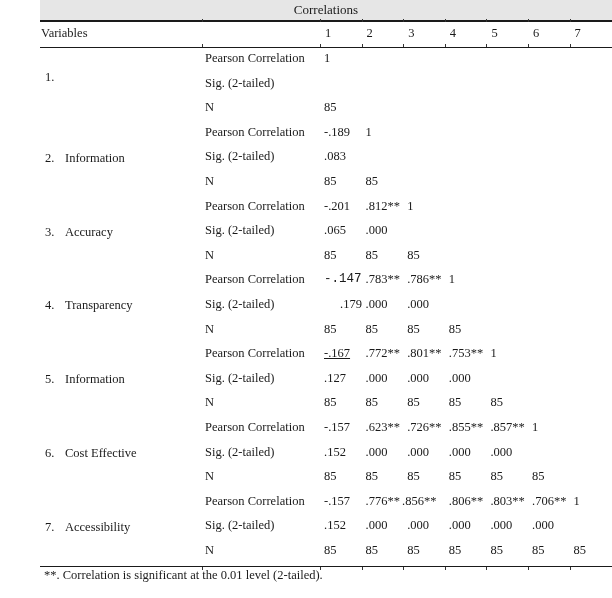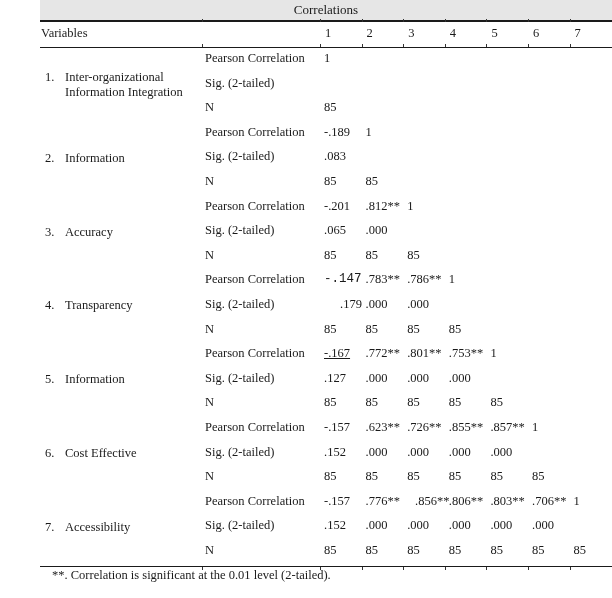--- a/index.html
+++ b/index.html
@@ -33,21 +33,21 @@
     display: flex; line-height: 15px;
   }
   .var-num { width: 20px; flex: none; }
   .stat-row { position: absolute; left: 164px; height: 24.6px; width: 408px; }
   .stat-label { position: absolute; left: 1px; top: 3px; white-space: nowrap; }
   .cell { position: absolute; top: 3px; white-space: nowrap; }
   .footer-line {
     position: absolute; left: 40px; top: 566px; width: 572px; height: 0;
     border-top: 1.5px solid #1a1a1a;
   }
-  .footnote { position: absolute; left: 52px; top: 568px; font-size: 12.5px; }
+  .footnote { position: absolute; left: 44px; top: 568px; font-size: 12.5px; }
 </style>
 </head>
 <body>
 
 <div class="title-band">
   <span>Correlations</span>
 </div>
 
 <div class="header-row">
   <span class="var-label">Variables</span>
@@ -75,21 +75,20 @@
     <div class="tick" style="left: 488px; top: -3px;"></div>
     <div class="tick" style="left: 488px; top: 22px;"></div>
     <div class="tick" style="left: 529.6px; top: -3px;"></div>
     <div class="tick" style="left: 529.6px; top: 22px;"></div>
   </div>
 
 <div class="grid" id="grid">
     <div class="var-block">
       <div class="var-name" style="top: 22px;">
         <span class="var-num">1.</span>
-        <span>Inter-organizational Information Integration</span>
       </div>
       <div class="stat-row" style="top: 0px;">
         <span class="stat-label">Pearson Correlation</span>
         <span class="cell" style="left: 120px;">1</span>
       </div>
       <div class="stat-row" style="top: 24.6px;">
         <span class="stat-label">Sig. (2-tailed)</span>
       </div>
       <div class="stat-row" style="top: 49.2px;">
         <span class="stat-label">N</span>
@@ -228,21 +227,21 @@
     </div>
     <div class="var-block">
       <div class="var-name" style="top: 29px;">
         <span class="var-num">7.</span>
         <span>Accessibility</span>
       </div>
       <div class="stat-row" style="top: 0px;">
         <span class="stat-label">Pearson Correlation</span>
         <span class="cell" style="left: 120px;">-.157</span>
         <span class="cell" style="left: 161.6px;">.776**</span>
-        <span class="cell" style="left: 211px;">.856**</span>
+        <span class="cell" style="left: 198px;">.856**</span>
         <span class="cell" style="left: 244.8px;">.806**</span>
         <span class="cell" style="left: 286.4px;">.803**</span>
         <span class="cell" style="left: 328px;">.706**</span>
         <span class="cell" style="left: 369.6px;">1</span>
       </div>
       <div class="stat-row" style="top: 24.6px;">
         <span class="stat-label">Sig. (2-tailed)</span>
         <span class="cell" style="left: 120px;">.152</span>
         <span class="cell" style="left: 161.6px;">.000</span>
         <span class="cell" style="left: 203.2px;">.000</span>

